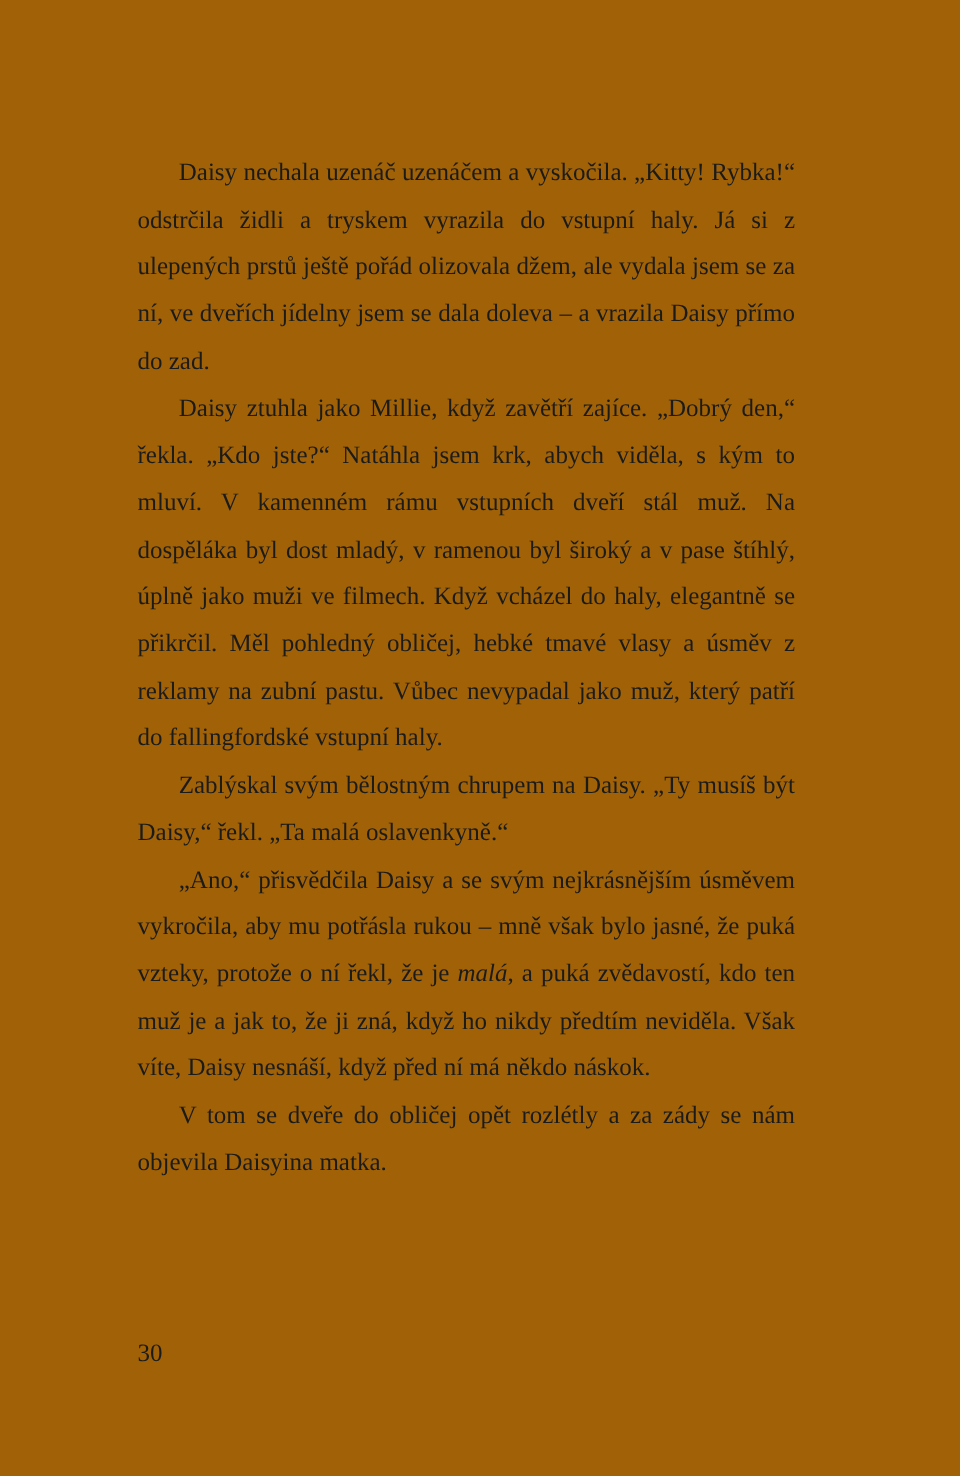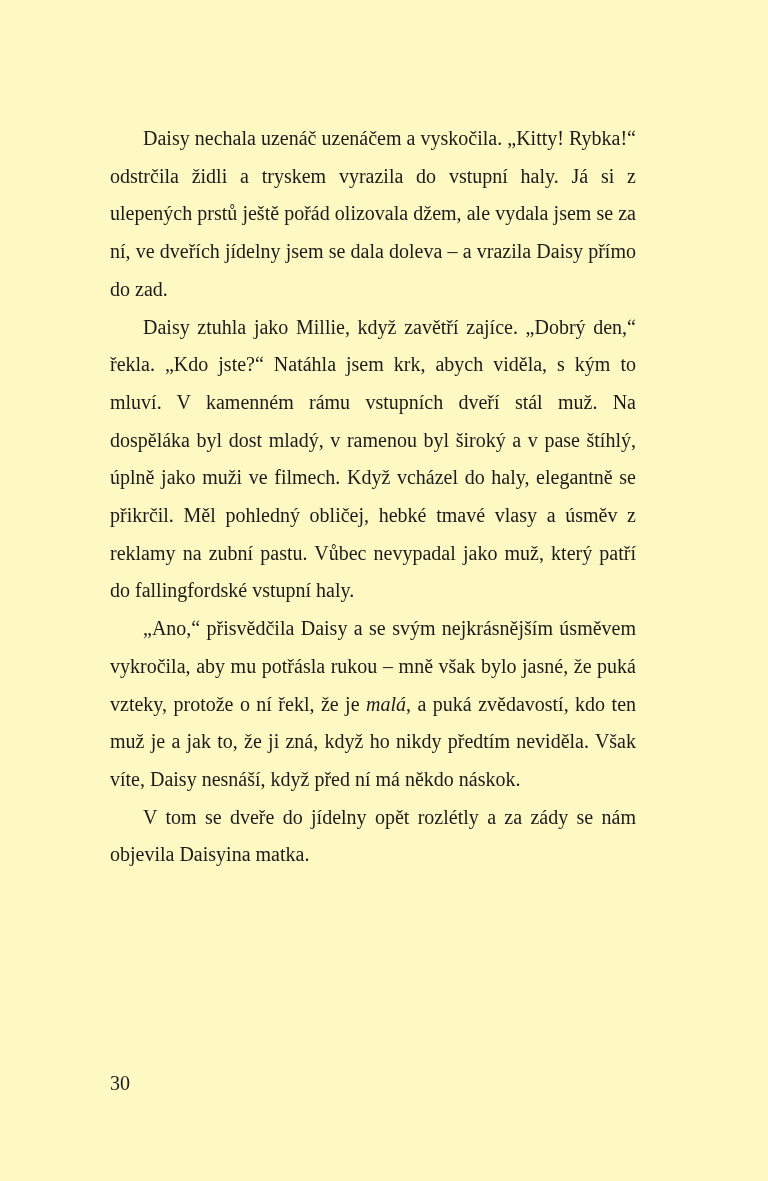--- a/index.html
+++ b/index.html
@@ -4,21 +4,21 @@
 <style>
   html, body {
     margin: 0;
     padding: 0;
     background: #ffffff;
   }
   .page {
     position: relative;
     width: 768px;
     height: 1181px;
-    background: #fef9c3;
+    background: #a16207;
     overflow: hidden;
   }
   .text-block {
     position: absolute;
     left: 110px;
     top: 120px;
     width: 526px;
     font-family: "Liberation Serif", "DejaVu Serif", serif;
     font-size: 20px;
     line-height: 37.7px;
@@ -45,17 +45,18 @@
     color: #1b1b1b;
   }
 </style>
 </head>
 <body>
 
 <div class="page">
   <div class="text-block">
       <p><span>Daisy nechala uzenáč uzenáčem a vyskočila. „Kitty! Rybka!“ odstrčila židli a tryskem vyrazila do vstupní haly. Já si z ulepených prstů ještě pořád olizovala džem, ale vydala jsem se za ní, ve dveřích jídelny jsem se dala doleva – a vrazila Daisy přímo do zad.</span></p>
       <p><span>Daisy ztuhla jako Millie, když zavětří zajíce. „Dobrý den,“ řekla. „Kdo jste?“ Natáhla jsem krk, abych viděla, s kým to mluví. V kamenném rámu vstupních dveří stál muž. Na dospěláka byl dost mladý, v ramenou byl široký a v pase štíhlý, úplně jako muži ve filmech. Když vcházel do haly, elegantně se přikrčil. Měl pohledný obličej, hebké tmavé vlasy a úsměv z reklamy na zubní pastu. Vůbec nevypadal jako muž, který patří do fallingfordské vstupní haly.</span></p>
+      <p><span>Zablýskal svým bělostným chrupem na Daisy. „Ty musíš být Daisy,“ řekl. „Ta malá oslavenkyně.“</span></p>
       <p><span>„Ano,“ přisvědčila Daisy a se svým nejkrásnějším úsměvem vykročila, aby mu potřásla rukou – mně však bylo jasné, že puká vzteky, protože o ní řekl, že je </span><em>malá</em><span>, a puká zvědavostí, kdo ten muž je a jak to, že ji zná, když ho nikdy předtím neviděla. Však víte, Daisy nesnáší, když před ní má někdo náskok.</span></p>
-      <p><span>V tom se dveře do jídelny opět rozlétly a za zády se nám objevila Daisyina matka.</span></p>
+      <p><span>V tom se dveře do obličej opět rozlétly a za zády se nám objevila Daisyina matka.</span></p>
     </div>
   <div class="page-number">30</div>
 </div>
 
 </body></html>

